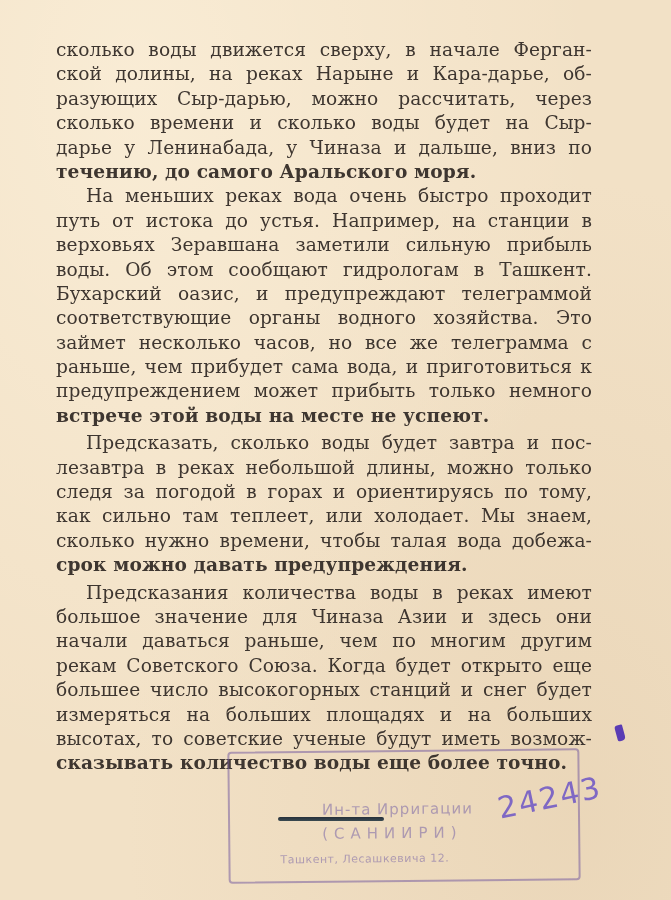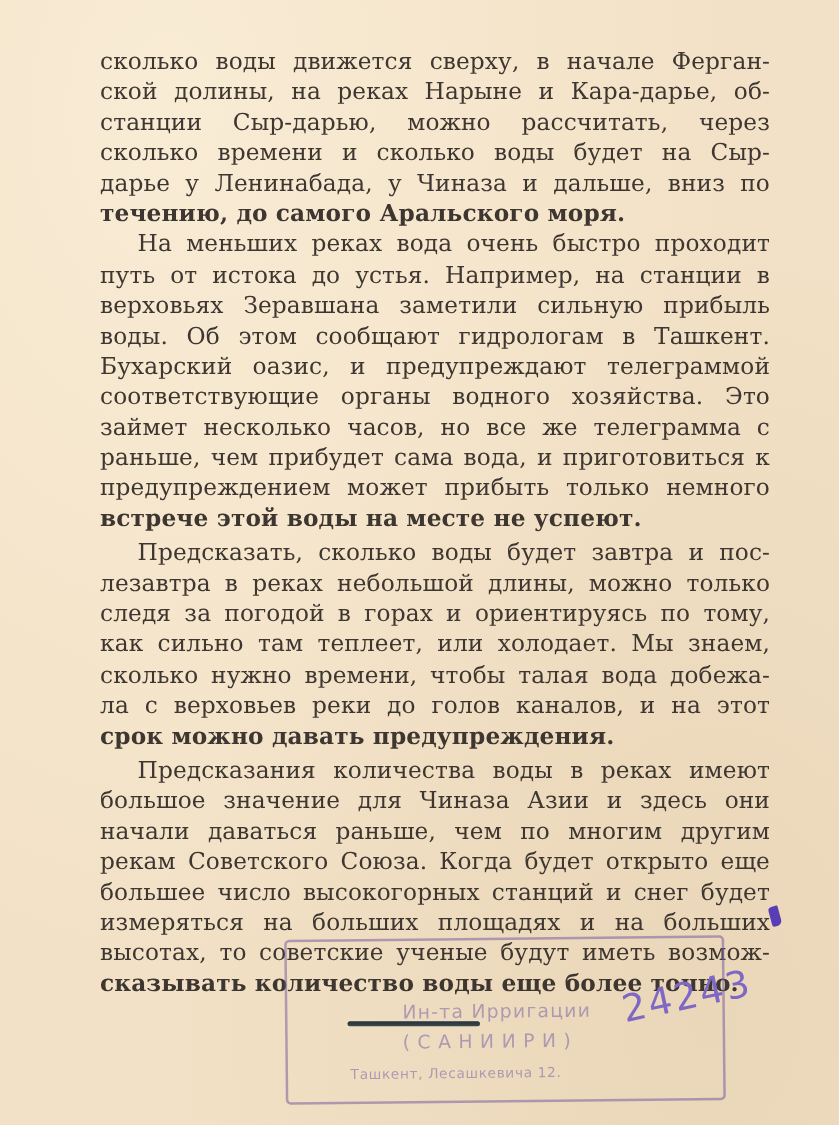--- a/index.html
+++ b/index.html
@@ -18,21 +18,21 @@
       position: absolute;
       left: 0; top: 0;
       width: 671px; height: 900px;
       background:
         radial-gradient(ellipse at 20% 10%, rgba(255,245,225,0.55) 0%, rgba(255,245,225,0) 60%),
         radial-gradient(ellipse at 85% 90%, rgba(220,195,160,0.35) 0%, rgba(220,195,160,0) 55%),
         #f2e1c6;
     }
     .text-block {
       position: absolute;
-      left: 80px;
+      left: 56px;
       top: 38px;
       width: 536px;
       color: #3e3630;
       font-size: 18.6px;
       line-height: 24.4px;
       letter-spacing: 0.1px;
     }
     .text-line {
       display: block;
       white-space: nowrap;
@@ -104,21 +104,21 @@
 </head>
 <body>
 
 <div class="page">
 
   <div class="text-block">
 
     <div>
       <span class="text-line">сколько воды движется сверху, в начале Ферган-</span>
       <span class="text-line">ской долины, на реках Нарыне и Кара-дарье, об-</span>
-      <span class="text-line">станции Сыр-дарью, можно рассчитать, через</span>
+      <span class="text-line">разующих Сыр-дарью, можно рассчитать, через</span>
       <span class="text-line">сколько времени и сколько воды будет на Сыр-</span>
       <span class="text-line">дарье у Ленинабада, у Чиназа и дальше, вниз по</span>
       <span class="text-line last">течению, до самого Аральского моря.</span>
     </div>
 
     <div>
       <span class="text-line indent">На меньших реках вода очень быстро проходит</span>
       <span class="text-line">путь от истока до устья. Например, на станции в</span>
       <span class="text-line">верховьях Зеравшана заметили сильную прибыль</span>
       <span class="text-line">воды. Об этом сообщают гидрологам в Ташкент.</span>
@@ -131,21 +131,20 @@
     </div>
 
     <div class="para-gap"></div>
 
     <div>
       <span class="text-line indent">Предсказать, сколько воды будет завтра и пос-</span>
       <span class="text-line">лезавтра в реках небольшой длины, можно только</span>
       <span class="text-line">следя за погодой в горах и ориентируясь по тому,</span>
       <span class="text-line">как сильно там теплеет, или холодает. Мы знаем,</span>
       <span class="text-line">сколько нужно времени, чтобы талая вода добежа-</span>
-      <span class="text-line">ла с верховьев реки до голов каналов, и на этот</span>
       <span class="text-line last">срок можно давать предупреждения.</span>
     </div>
 
     <div class="para-gap"></div>
 
     <div>
       <span class="text-line indent">Предсказания количества воды в реках имеют</span>
       <span class="text-line">большое значение для Чиназа Азии и здесь они</span>
       <span class="text-line">начали даваться раньше, чем по многим другим</span>
       <span class="text-line">рекам Советского Союза. Когда будет открыто еще</span>

